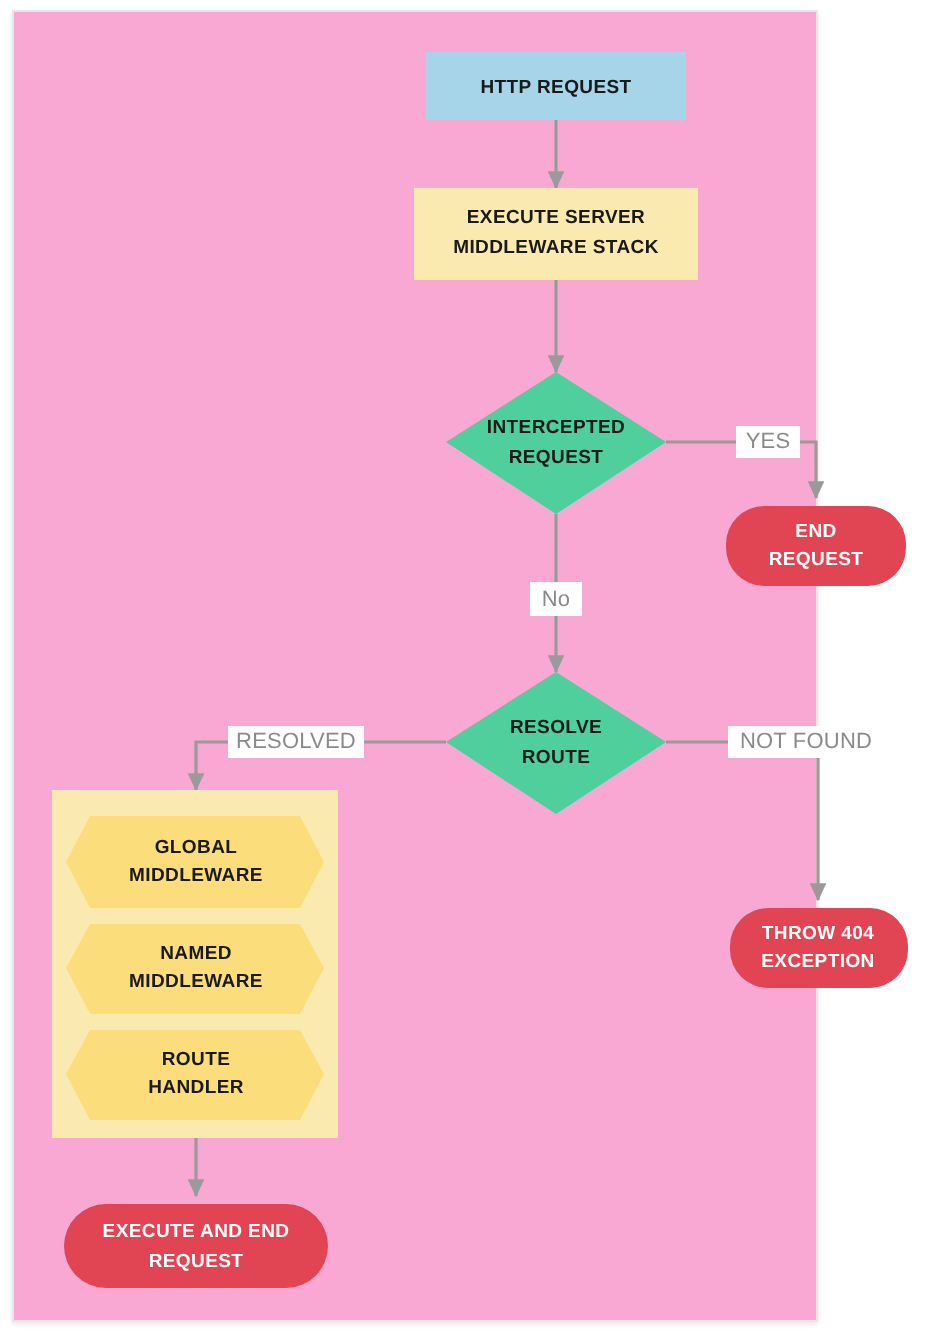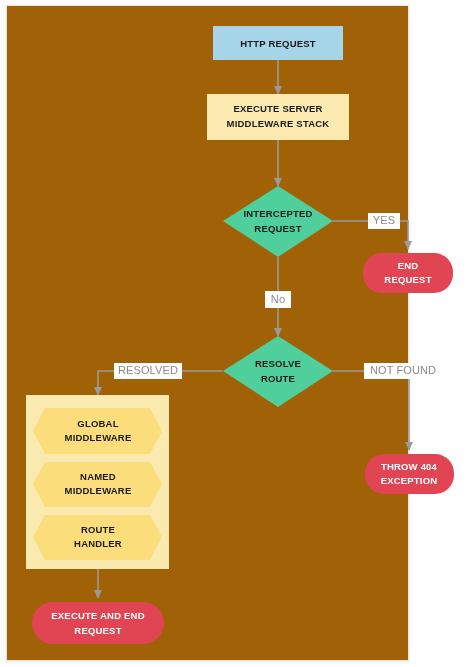--- a/index.html
+++ b/index.html
@@ -12,21 +12,21 @@
     height: 667px;
     font-family: "Liberation Sans", sans-serif;
     overflow: hidden;
   }
   #card {
     position: absolute;
     left: 6px;
     top: 5px;
     width: 403px;
     height: 656px;
-    background: #a16207;
+    background: #f9a8d4;
     border: 1px solid #e6e6e6;
     box-shadow: 0 1px 3px rgba(0,0,0,0.10);
     box-sizing: border-box;
   }
   svg#flow {
     position: absolute;
     left: 0;
     top: 0;
     display: block;
   }

